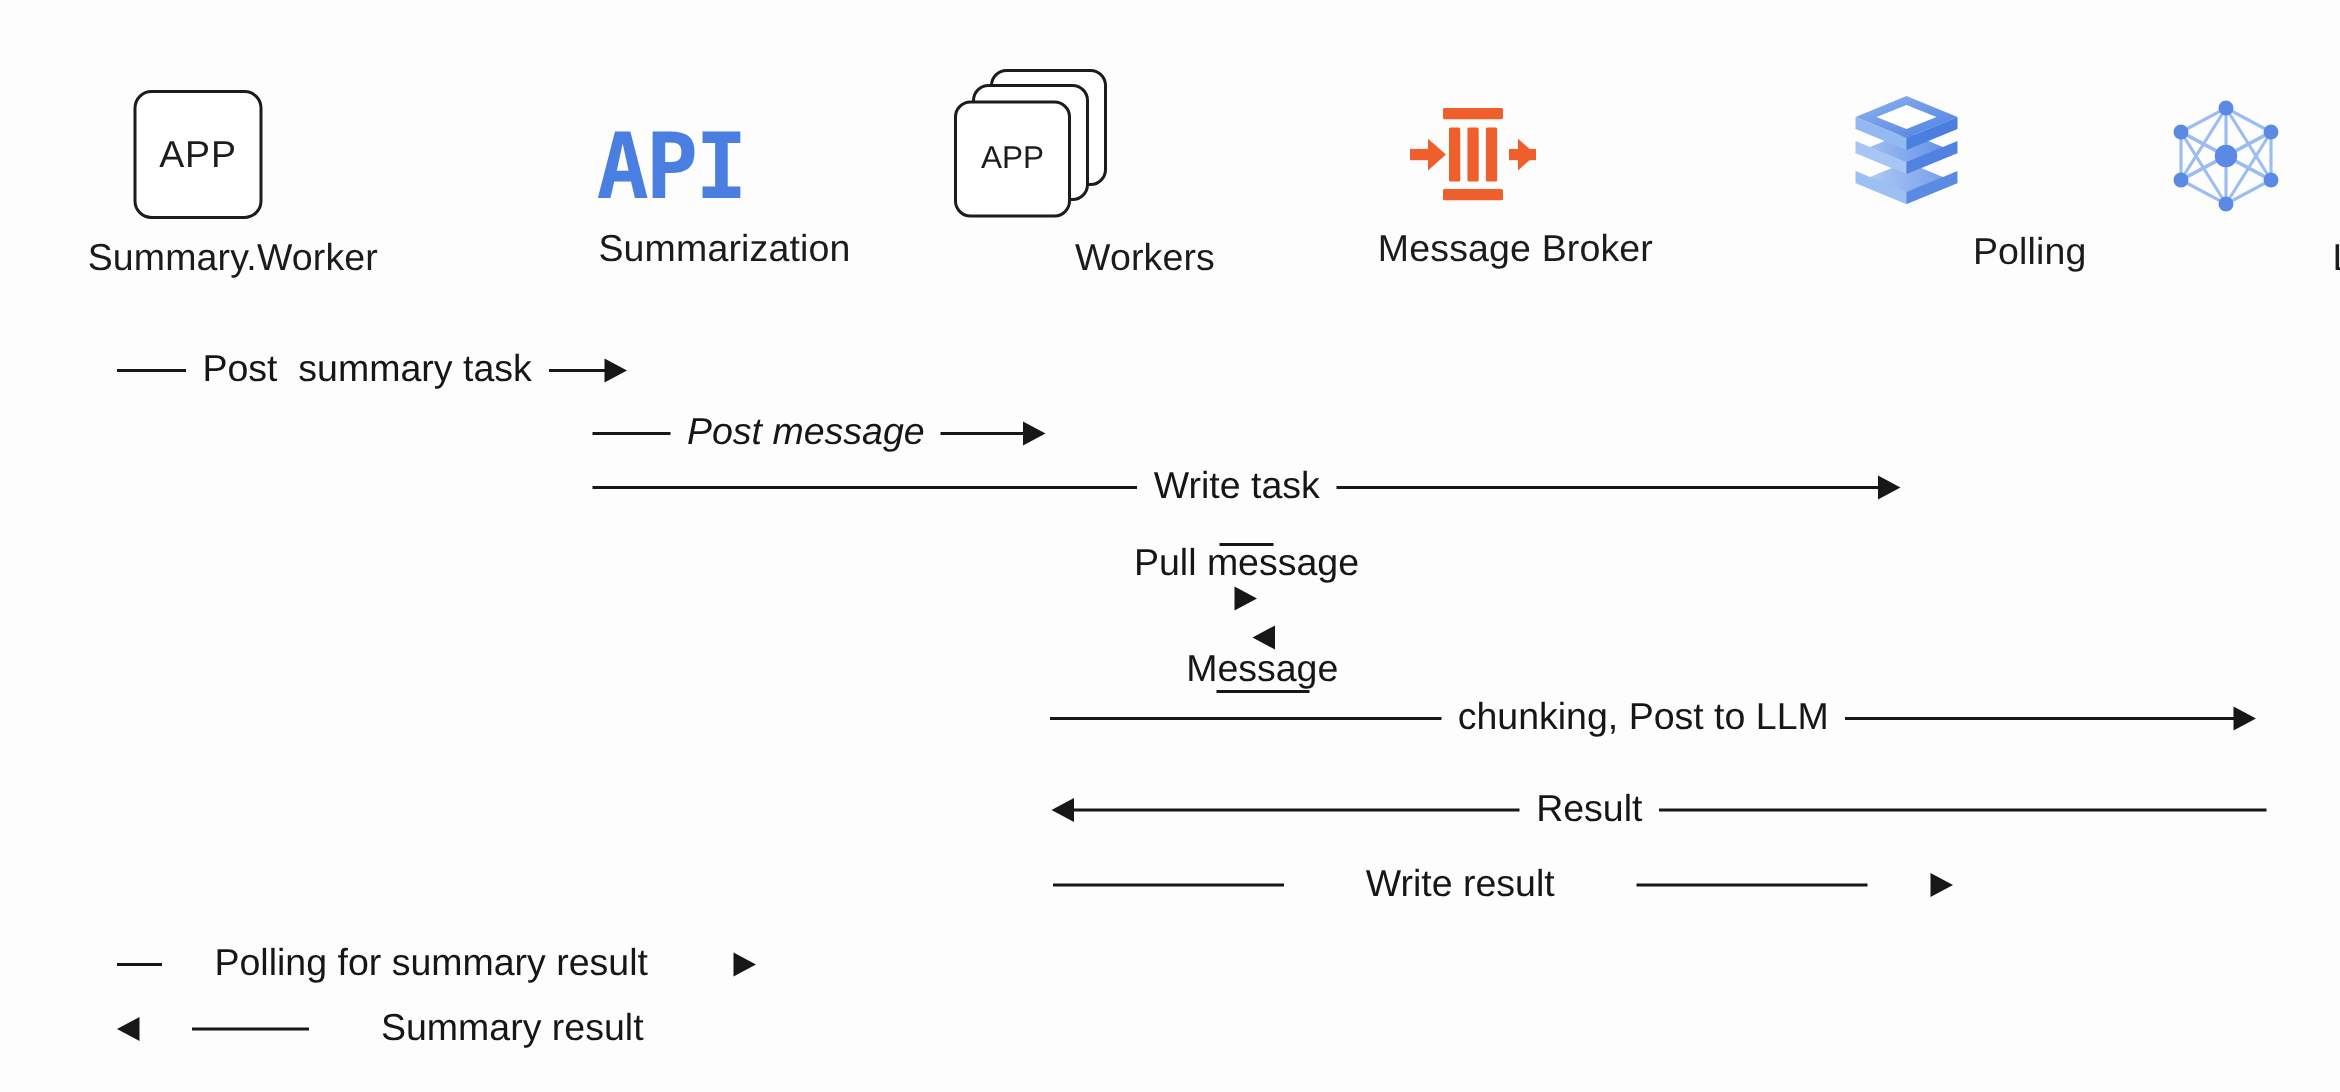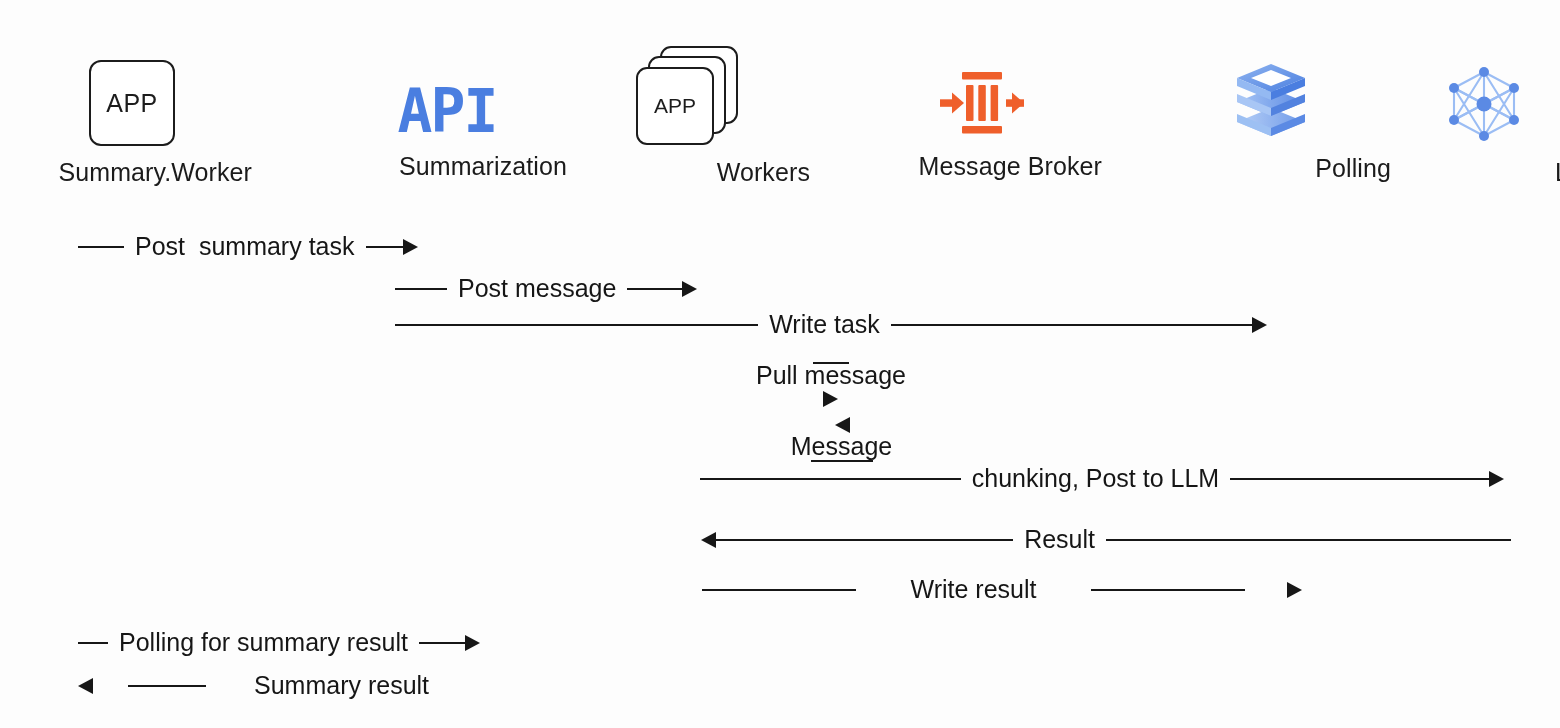--- a/index.html
+++ b/index.html
@@ -244,21 +244,21 @@
     <div class="plabel">LLM</div>
   </div>
 
   <div class="msg" style="left:78px; top:232px; width:340px;">
     <div class="line short" style="width:46px;"></div>
     <div class="mlabel">Post  summary task</div>
     <div class="line"></div>
     <div class="head right"></div>
   </div>
 
-  <div class="msg" style="left:395px; top:274px; width:302px;">
+  <div class="msg" style="left:395px; top:274px; width:302px;font-style:italic;">
     <div class="line short" style="width:52px;"></div>
     <div class="mlabel">Post message</div>
     <div class="line"></div>
     <div class="head right"></div>
   </div>
 
   <div class="msg" style="left:395px; top:310px; width:872px;">
     <div class="line"></div>
     <div class="mlabel">Write task</div>
     <div class="line"></div>
@@ -293,21 +293,21 @@
     <div class="line" style="flex:0 0 405px;"></div>
   </div>
 
   <div class="msg" style="left:702px; top:575px; width:600px;gap:44px;">
     <div class="line"></div>
     <div class="mlabel">Write result</div>
     <div class="line"></div>
     <div class="head right"></div>
   </div>
 
-  <div class="msg" style="left:78px; top:628px; width:402px;">
+  <div class="msg" style="left:78px; top:628px; width:402px;gap:24px;">
     <div class="line short" style="width:30px;"></div>
     <div class="mlabel">Polling for summary result</div>
     <div class="line"></div>
     <div class="head right"></div>
   </div>
 
   <div class="msg" style="left:78px; top:671px; width:396px;gap:37px;">
     <div class="head left"></div>
     <div class="line" style="flex:0 0 78px;"></div>
     <div class="mlabel">Summary result</div>

